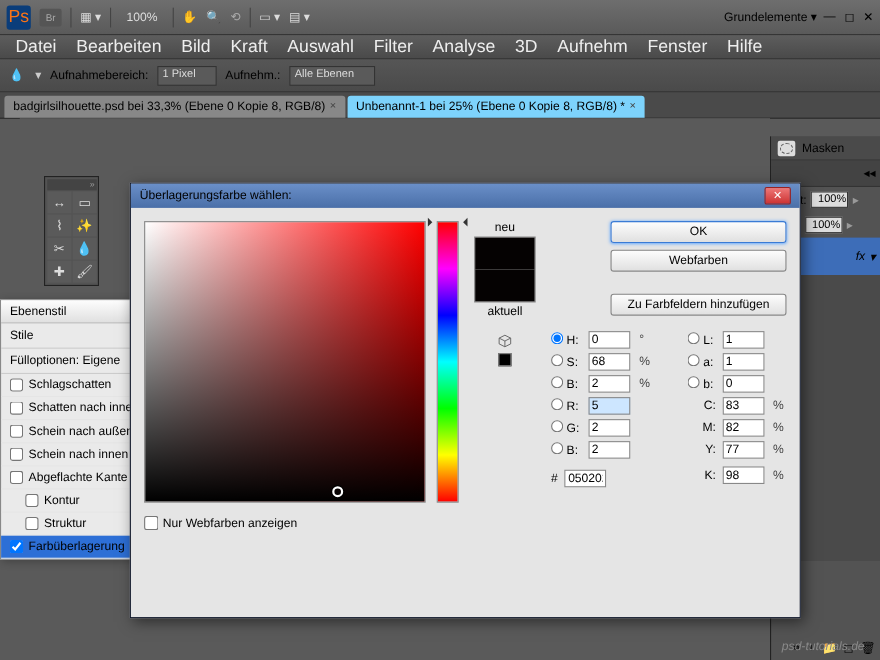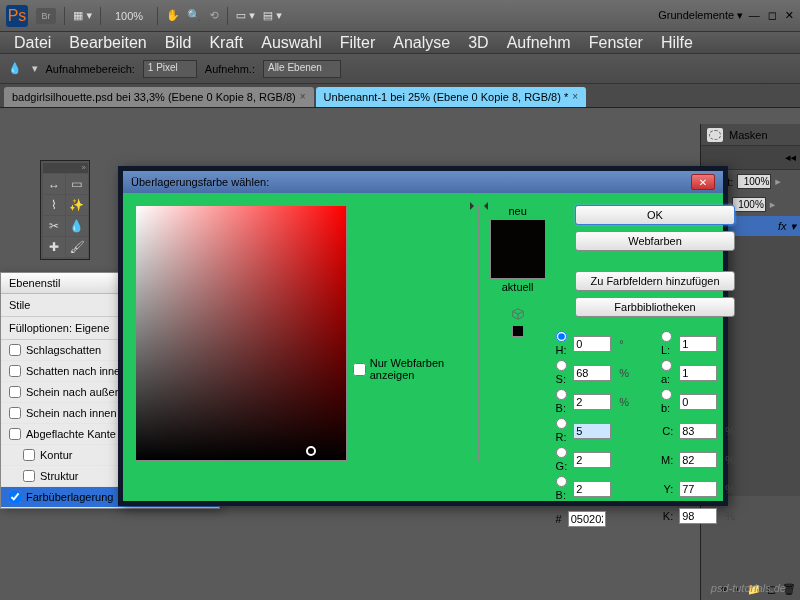--- a/index.html
+++ b/index.html
@@ -26,30 +26,30 @@
 .ruler-v{position:absolute;top:124px;left:0;width:18px;bottom:0;background:#eee;border-right:1px solid #999}
 .toolbox{position:absolute;top:160px;left:40px;width:50px;background:#535353;border:1px solid #222;padding:2px;display:grid;grid-template-columns:1fr 1fr;gap:1px}
 .toolbox .hdr{grid-column:1/3;height:10px;background:#444;text-align:right;color:#999;font-size:8px;padding-right:2px}
 .tool{width:22px;height:20px;background:#5a5a5a;display:flex;align-items:center;justify-content:center;color:#ddd;font-size:12px}
 .right-panels{position:absolute;top:124px;right:0;width:100px;bottom:0;background:#535353;border-left:1px solid #222}
 .panel-hdr{background:#4a4a4a;height:22px;display:flex;align-items:center;padding:0 6px;color:#ddd;gap:6px;border-bottom:1px solid #333}
 .panel-row{padding:4px 6px;display:flex;align-items:center;gap:4px;color:#ccc;font-size:10px}
 .panel-row input{width:34px;background:#ddd;border:1px solid #333;font-size:10px;padding:1px;text-align:right}
 .mask-icon{width:16px;height:14px;background:#ddd;border-radius:2px;position:relative}
 .mask-icon::after{content:"";position:absolute;inset:2px;border:1px dashed #666;border-radius:50%}
-.fx-strip{background:#3d6db8;height:20px;display:flex;justify-content:flex-end;align-items:center;padding:0 4px;color:#fff;font-style:italic;font-size:10px}
+.fx-strip{background:#3d6db8;height:34px;display:flex;justify-content:flex-end;align-items:center;padding:0 4px;color:#fff;font-style:italic;font-size:10px}
 .ebenenstil{position:absolute;top:272px;left:0;width:220px;background:#eaeaea;border:1px solid #888;box-shadow:2px 2px 8px rgba(0,0,0,.3)}
 .eb-title{background:linear-gradient(#fdfdfd,#e0e0e0);padding:4px 8px;font-size:11px;border-bottom:1px solid #bbb}
 .eb-sub{padding:5px 8px;border-bottom:1px solid #ccc;font-size:11px}
 .eb-list{max-height:260px}
 .eb-item{padding:4px 8px;display:flex;align-items:center;gap:5px;font-size:11px;border-bottom:1px solid #e5e5e5}
 .eb-item.indent{padding-left:22px}
 .eb-item.active{background:#2d6fd6;color:#fff}
 .eb-item input[type=checkbox]{width:12px;height:12px}
-.colorpicker{position:absolute;top:166px;left:118px;width:610px;height:340px;background:#22c55e;border:5px solid #0f172a;box-shadow:3px 3px 12px rgba(0,0,0,.5)}
+.colorpicker{position:absolute;top:166px;left:118px;width:610px;height:396px;background:#e5e5e5;border:1px solid #0f172a;box-shadow:3px 3px 12px rgba(0,0,0,.5)}
 .cp-title{background:linear-gradient(#6a8fc8,#4a6fa8);height:22px;display:flex;align-items:center;padding:0 8px;color:#fff;font-size:11px}
 .cp-close{margin-left:auto;width:24px;height:16px;background:linear-gradient(#e77,#c33);border:1px solid #922;color:#fff;display:flex;align-items:center;justify-content:center;font-size:10px;border-radius:2px}
 .cp-body{display:flex;padding:12px;gap:10px}
 .cp-sv{width:256px;height:256px;position:relative;background:linear-gradient(to bottom,transparent,#000),linear-gradient(to right,#fff,red);border:1px solid #888}
 .cp-cursor{position:absolute;width:10px;height:10px;border:2px solid #fff;border-radius:50%;bottom:4px;left:170px;box-shadow:0 0 0 1px #000}
 .cp-hue{width:20px;height:256px;background:linear-gradient(to bottom,red,#f0f,#00f,#0ff,#0f0,#ff0,red);border:1px solid #888;position:relative}
 .cp-hue-mark{position:absolute;left:-5px;right:-5px;height:0;top:0}
 .cp-hue-mark::before,.cp-hue-mark::after{content:"";position:absolute;top:-4px;border:4px solid transparent}
 .cp-hue-mark::before{left:-4px;border-left-color:#333}
 .cp-hue-mark::after{right:-4px;border-right-color:#333}
@@ -234,21 +234,21 @@
       </div>
     </div>
 </div>
 
 <div class="colorpicker">
   <div class="cp-title">
     <span>Überlagerungsfarbe wählen:</span>
     <div class="cp-close">✕</div>
   </div>
   <div class="cp-body">
-    <div style="display:flex;flex-direction:row;gap:6px">
+    <div style="display:flex;flex-direction:column;gap:6px">
       <div class="cp-sv">
         <div class="cp-cursor"></div>
       </div>
       <label class="cp-web">
           <input type="checkbox" style="">
           <span>Nur Webfarben anzeigen</span>
         </label>
     </div>
     <div class="cp-hue">
         <div class="cp-hue-mark"></div>
@@ -265,21 +265,20 @@
             <path fill="none" stroke="#666" d="M2 5l6-3 6 3v6l-6 3-6-3z M2 5l6 3 6-3 M8 8v6"></path>
           </svg>
         <div style="width:12px;height:12px;background:#000;border:1px solid #888"></div>
       </div>
     </div>
     <div class="cp-right">
       <div class="cp-btn primary">OK</div>
       <div class="cp-btn">Webfarben</div>
       <div style="height:8px"></div>
       <div class="cp-btn">Zu Farbfeldern hinzufügen</div>
-      <div class="cp-btn">Farbbibliotheken</div>
       <div class="cp-fields">
         <label><input type="radio" name="m" checked="" style=""> H:</label>
           <input type="text" value="0" style="">
           <span class="unit">°</span>
           <span></span>
         <label><input type="radio" name="m2" style=""> L:</label>
           <input type="text" value="1" style="">
           <span></span>
         <label><input type="radio" name="m" style=""> S:</label>
           <input type="text" value="68" style="">

